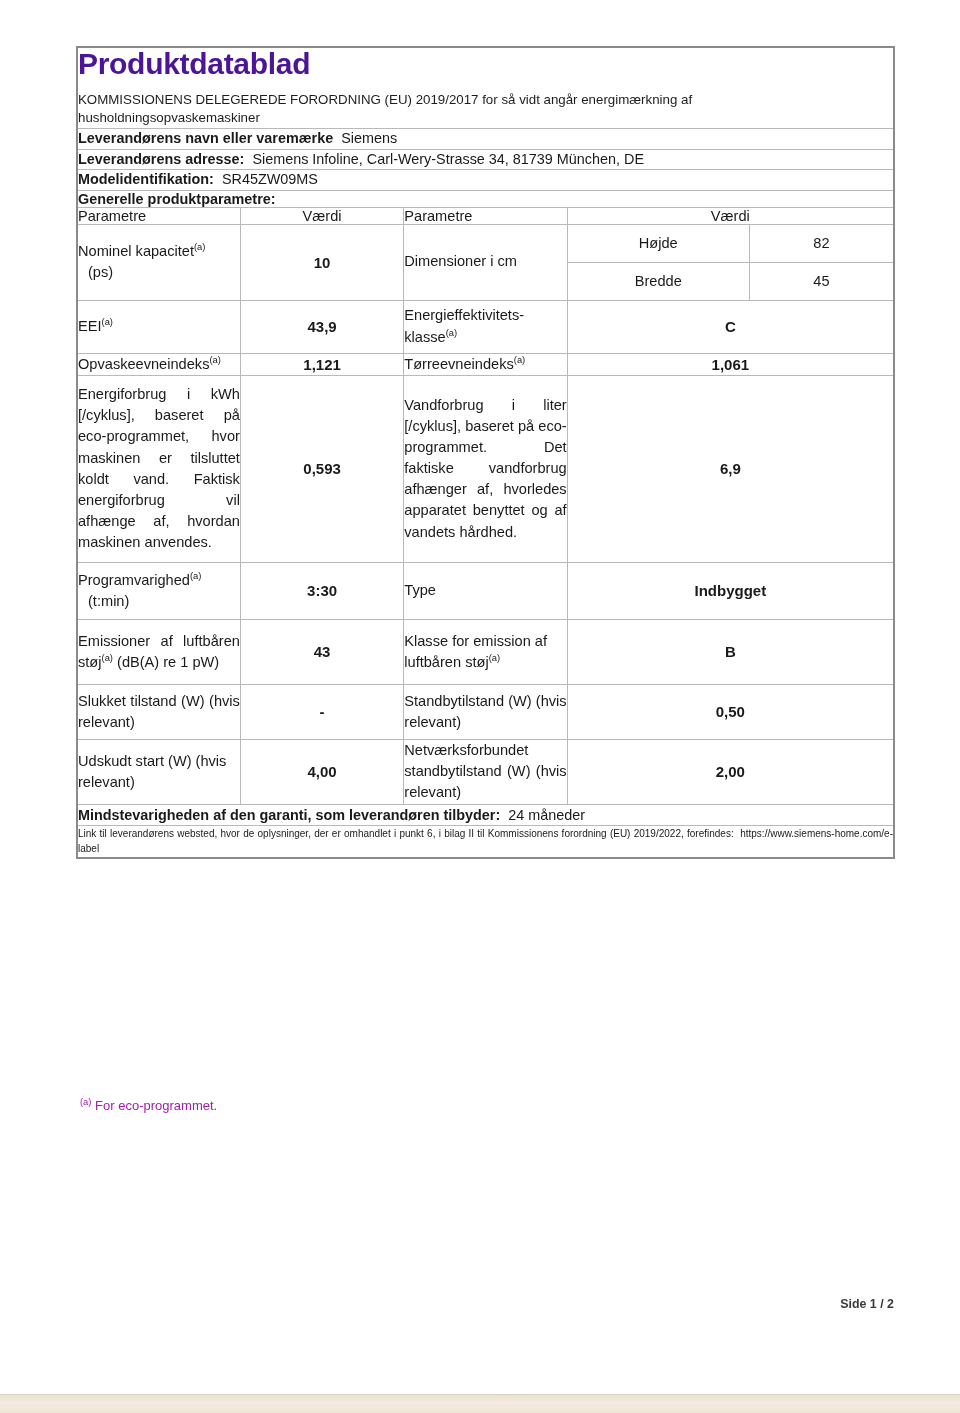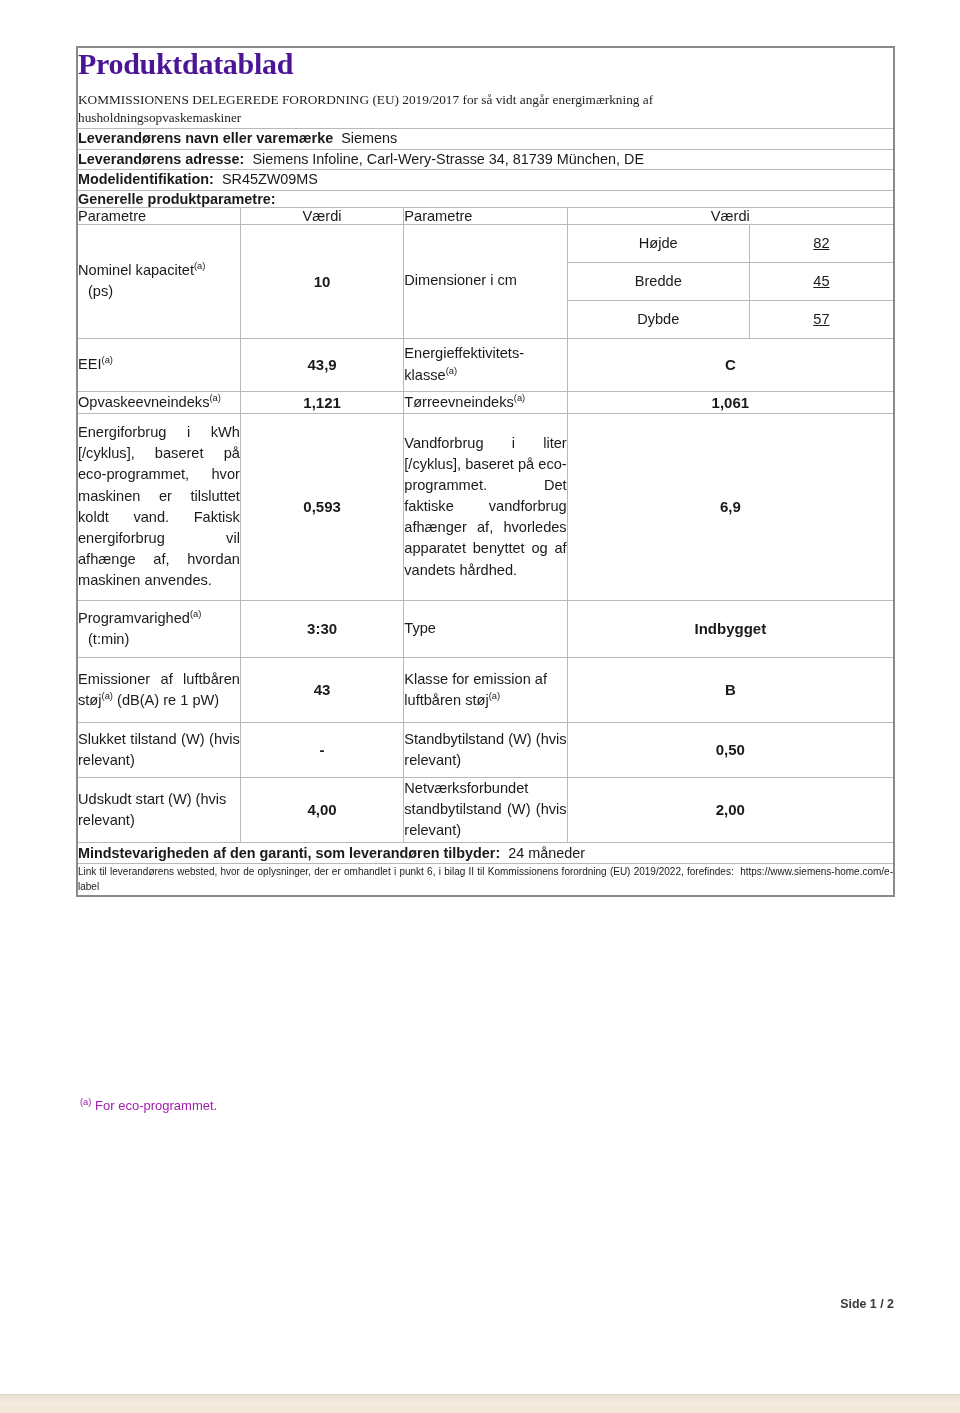--- a/index.html
+++ b/index.html
@@ -55,21 +55,21 @@
   
   table.datasheet {
     border: 2px solid #8a8a8a;
   }
 
   .cellpad {
     padding: 7px 11px 8px 11px;
   }
 
   
-  .title-cell { padding: 12px 14px 14px 14px; font-family: Liberation Serif, serif; }
+  .title-cell { padding: 12px 14px 14px 14px; }
   .doc-title {
     font-size: 30px;
     font-weight: bold;
     color: #4b1596;
     letter-spacing: -0.3px;
     line-height: 1.05;
     margin: 0 0 11px 0;
   }
   .doc-sub {
     font-size: 13.3px;
@@ -127,21 +127,21 @@
   table.dims td {
     border: 1px solid #b9b9b9;
     font-size: 14.6px;
     text-align: center;
     padding: 5px 6px 6px 6px;
     height: 26px;
   }
   table.dims tr:first-child td { border-top: 0; }
   table.dims tr:last-child td { border-bottom: 0; }
   table.dims td:first-child { border-left: 0; }
-  table.dims td:last-child { border-right: 0; text-decoration: underline; }
+  table.dims td:last-child { border-right: 0; }
 
   .wide-row { font-size: 14.4px; line-height: 1.4; }
   .link-row { font-size: 10px; line-height: 1.55; text-align: justify; border-radius: 6px; }
 
   .footnote {
     position: absolute;
     left: 80px;
     font-size: 13px;
     color: #a21caf;
   }
@@ -213,24 +213,20 @@
             <table class="dims">
               <tbody>
                 <tr>
                   <td style="width:52%">Højde</td>
                   <td>82</td>
                 </tr>
                 <tr>
                   <td>Bredde</td>
                   <td>45</td>
                 </tr>
-                <tr>
-                  <td>Dybde</td>
-                  <td>57</td>
-                </tr>
               </tbody>
             </table>
           </td>
         </tr>
 
         <tr>
           <td class="param nojust" style="height:52px">
             <span>EEI</span><sup>(a)</sup>
           </td>
           <td class="value">43,9</td>

